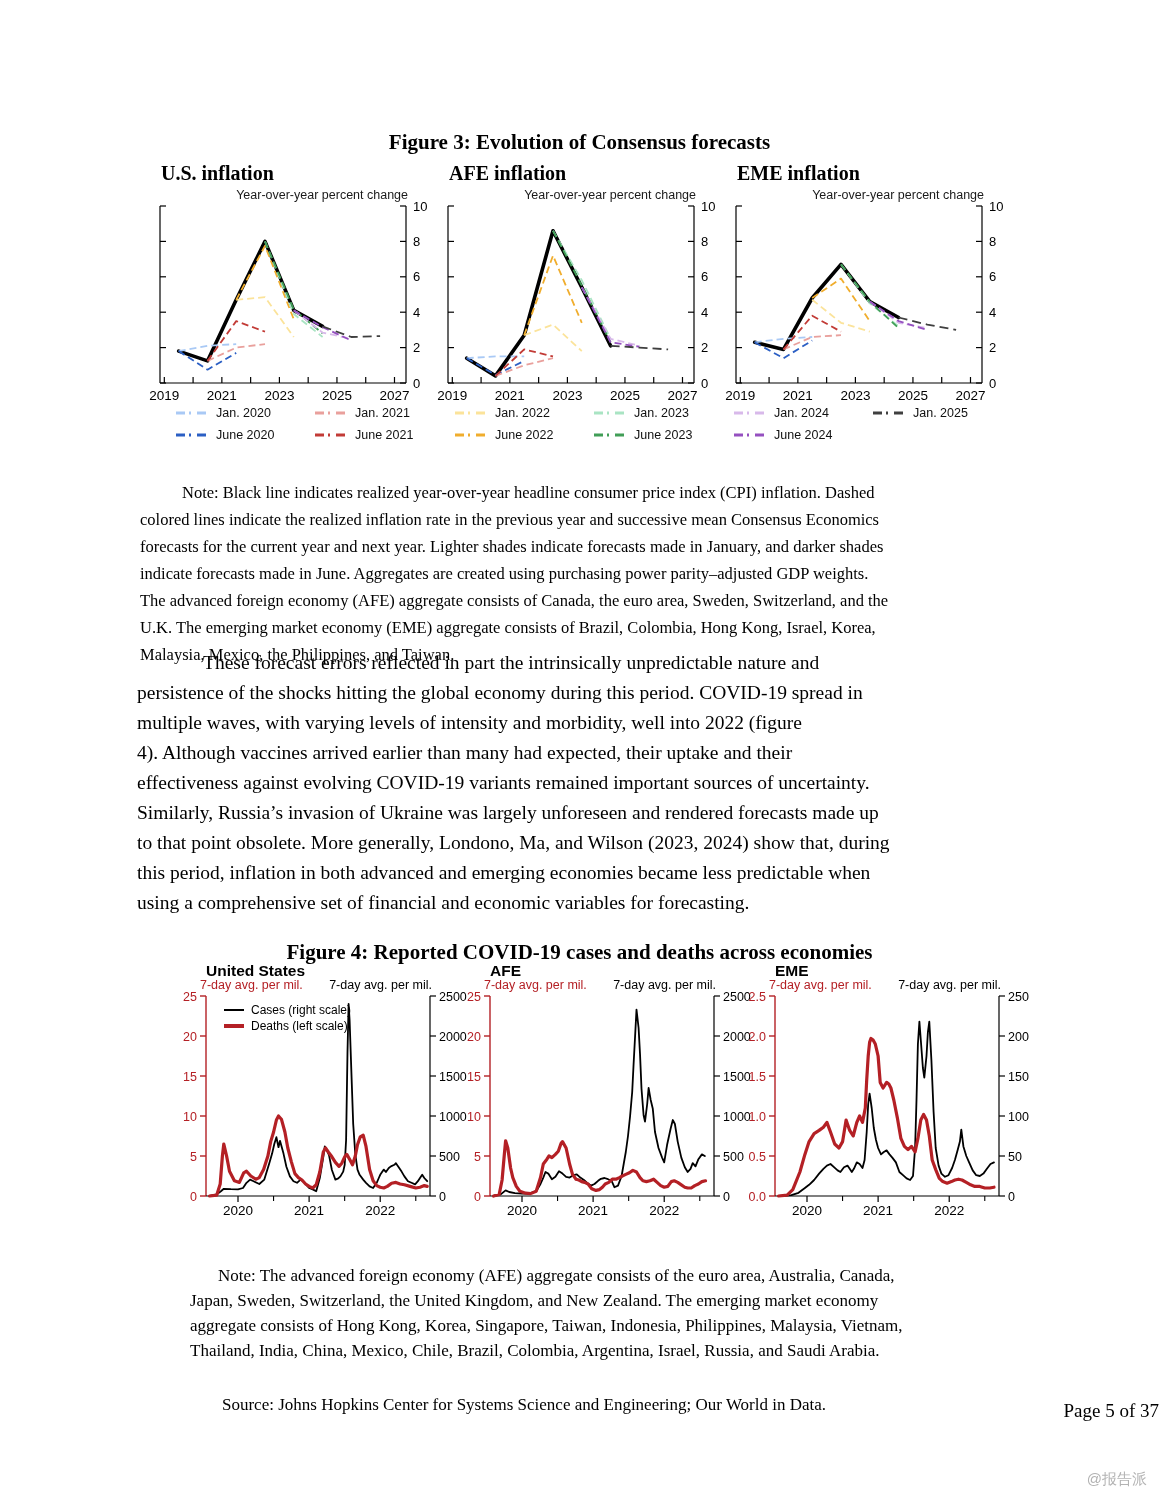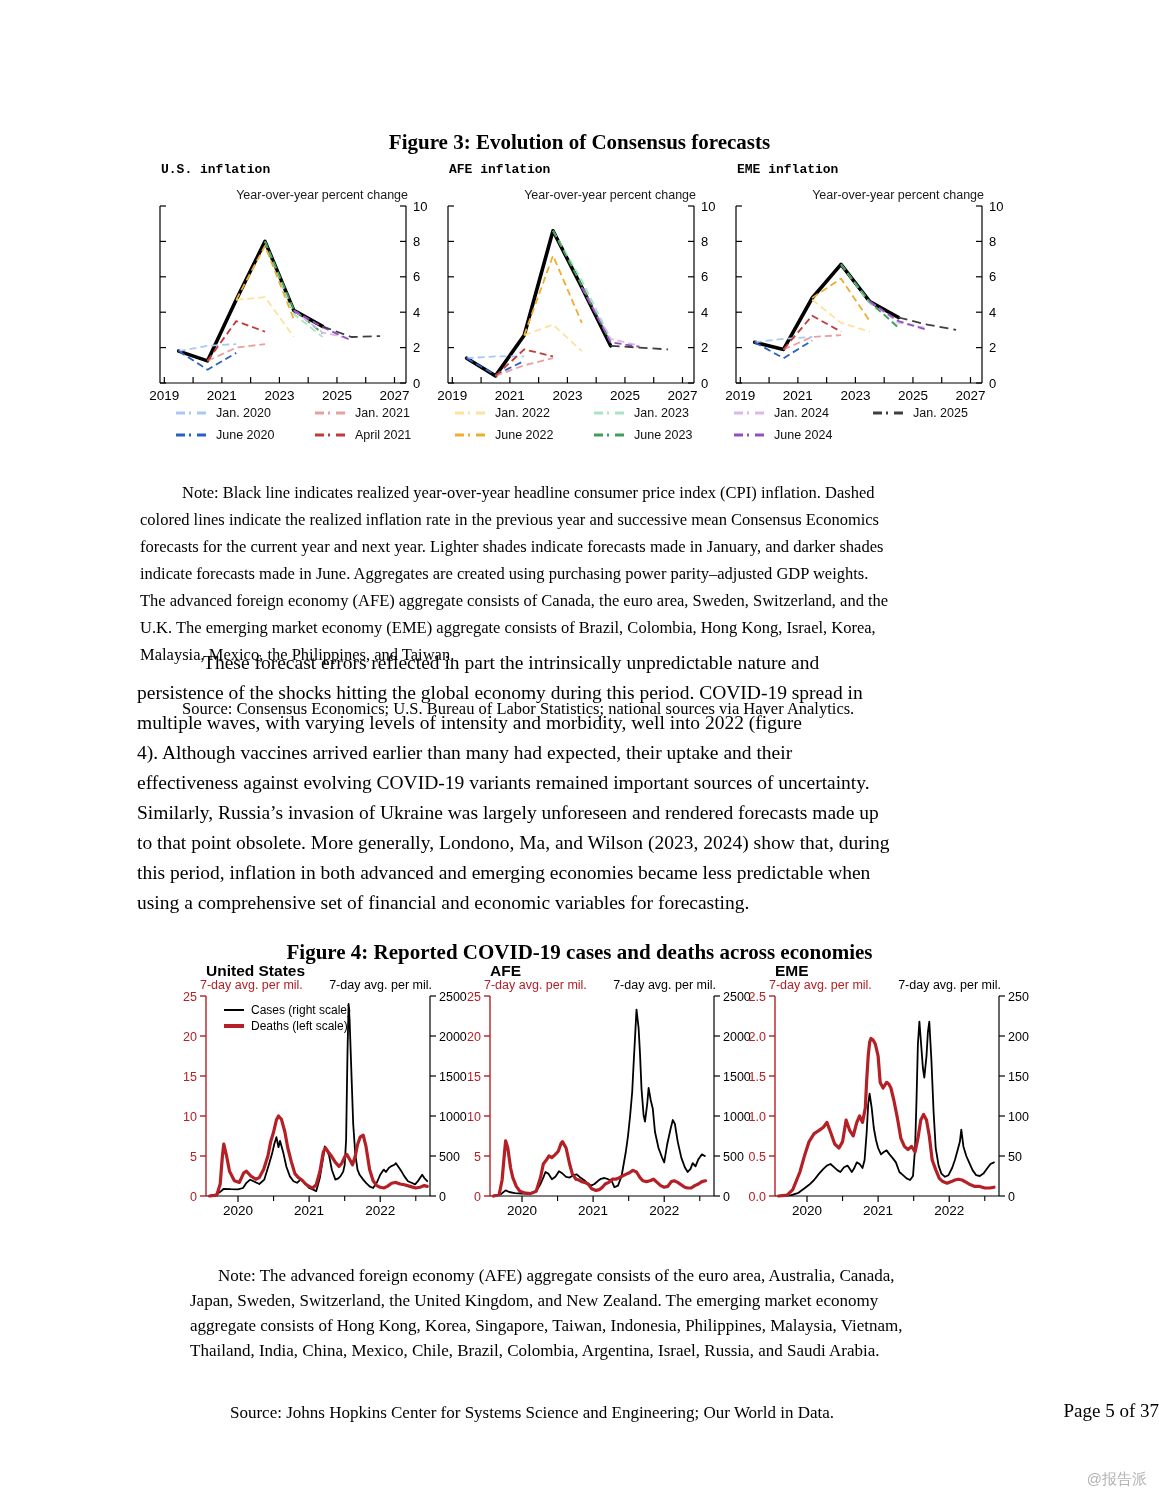--- a/index.html
+++ b/index.html
@@ -2,36 +2,36 @@
 <html><head>
 <meta charset="utf-8">
 <style>
   html,body{margin:0;padding:0;background:#ffffff;}
   #page{position:relative;width:1159px;height:1500px;background:#fff;overflow:hidden;
         font-family:"Liberation Serif",serif;color:#000;}
   .fig-title{position:absolute;left:0;width:100%;text-align:center;
              font-weight:bold;font-size:21px;font-family:"Liberation Serif",serif;}
   
   .f3panel{position:absolute;width:290px;height:255px;top:162px;}
-  .f3title{font-family:Liberation Mono, monospace;font-weight:bold;font-size:13px;padding-left:13px;}
+  .f3title{font-family:Liberation Serif, serif;font-weight:bold;font-size:20px;padding-left:13px;}
   .f3yoy{position:absolute;top:26px;right:30px;font-family:"Liberation Sans",sans-serif;
          font-size:12.5px;color:#1a1a1a;}
   .f3svg{position:absolute;top:36px;left:0;overflow:visible;}
   
   #f3legend{position:absolute;top:405px;left:148px;width:900px;height:50px;}
   .lgitem{position:absolute;display:flex;align-items:center;gap:7px;height:16px;}
   .lgitem span{font-family:"Liberation Sans",sans-serif;font-size:12.5px;color:#111;}
   
   .note{position:absolute;font-size:16.5px;line-height:27px;white-space:pre-line;}
   #note3{top:452px;left:140px;width:890px;}
   #note3 .n{text-indent:42px;margin:0;}
   #note3 .s{text-indent:42px;margin:0;}
   #note4{top:1238px;left:190px;width:802px;font-size:17px;line-height:25px;}
   #note4 .n{text-indent:28px;margin:0;}
-  #note4 .s{text-indent:28px;margin:12px;}
+  #note4 .s{text-indent:28px;margin:4px;}
   #bodytext{position:absolute;top:648px;left:137px;width:892px;font-size:19.5px;
             line-height:30px;white-space:pre-line;text-indent:66px;}
   
   .f4panel{position:absolute;width:330px;height:262px;top:962px;}
   .f4title{font-family:"Liberation Sans",sans-serif;font-weight:bold;font-size:15.5px;padding-left:38px;}
   .f4svg{position:absolute;top:20px;left:0;overflow:visible;}
   
   #footer{position:absolute;top:1400px;left:0;width:100%;text-align:right;font-size:19px;}
   #watermark{position:absolute;top:1470px;right:12px;font-family:"Liberation Sans",sans-serif;
              font-size:15px;color:#b3b3b3;}
@@ -220,21 +220,21 @@
       <div class="lgitem" style="left: 166px; top: 0px;">
         <svg width="34" height="8">
           <line x1="1" y1="4" x2="33" y2="4" stroke="#e9a09c" stroke-width="3" stroke-dasharray="9 4 2 6"></line>
         </svg>
         <span>Jan. 2021</span>
       </div>
       <div class="lgitem" style="left: 166px; top: 22px;">
         <svg width="34" height="8">
           <line x1="1" y1="4" x2="33" y2="4" stroke="#c23b36" stroke-width="3" stroke-dasharray="9 4 2 6"></line>
         </svg>
-        <span>April 2021</span>
+        <span>June 2021</span>
       </div>
       <div class="lgitem" style="left: 306px; top: 0px;">
         <svg width="34" height="8">
           <line x1="1" y1="4" x2="33" y2="4" stroke="#fbe39a" stroke-width="3" stroke-dasharray="9 4 2 6"></line>
         </svg>
         <span>Jan. 2022</span>
       </div>
       <div class="lgitem" style="left: 306px; top: 22px;">
         <svg width="34" height="8">
           <line x1="1" y1="4" x2="33" y2="4" stroke="#f0ad2d" stroke-width="3" stroke-dasharray="9 4 2 6"></line>
@@ -274,21 +274,20 @@
     </div>
 
   <div id="note3" class="note">
     <p class="n">Note: Black line indicates realized year-over-year headline consumer price index (CPI) inflation.  Dashed
 colored lines indicate the realized inflation rate in the previous year and successive mean Consensus Economics
 forecasts for the current year and next year.  Lighter shades indicate forecasts made in January, and darker shades
 indicate forecasts made in June.  Aggregates are created using purchasing power parity–adjusted GDP weights.
 The advanced foreign economy (AFE) aggregate consists of Canada, the euro area, Sweden, Switzerland, and the
 U.K.  The emerging market economy (EME) aggregate consists of Brazil, Colombia, Hong Kong, Israel, Korea,
 Malaysia, Mexico, the Philippines, and Taiwan.</p>
-    <p class="s">Source: Consensus Economics; U.S. Bureau of Labor Statistics; national sources via Haver Analytics.</p>
   </div>
 
   <div id="bodytext">These forecast errors reflected in part the intrinsically unpredictable nature and
 persistence of the shocks hitting the global economy during this period.  COVID-19 spread in
 multiple waves, with varying levels of intensity and morbidity, well into 2022 (figure
 4).  Although vaccines arrived earlier than many had expected, their uptake and their
 effectiveness against evolving COVID-19 variants remained important sources of uncertainty.
 Similarly, Russia’s invasion of Ukraine was largely unforeseen and rendered forecasts made up
 to that point obsolete.  More generally, Londono, Ma, and Wilson (2023, 2024) show that, during
 this period, inflation in both advanced and emerging economies became less predictable when

